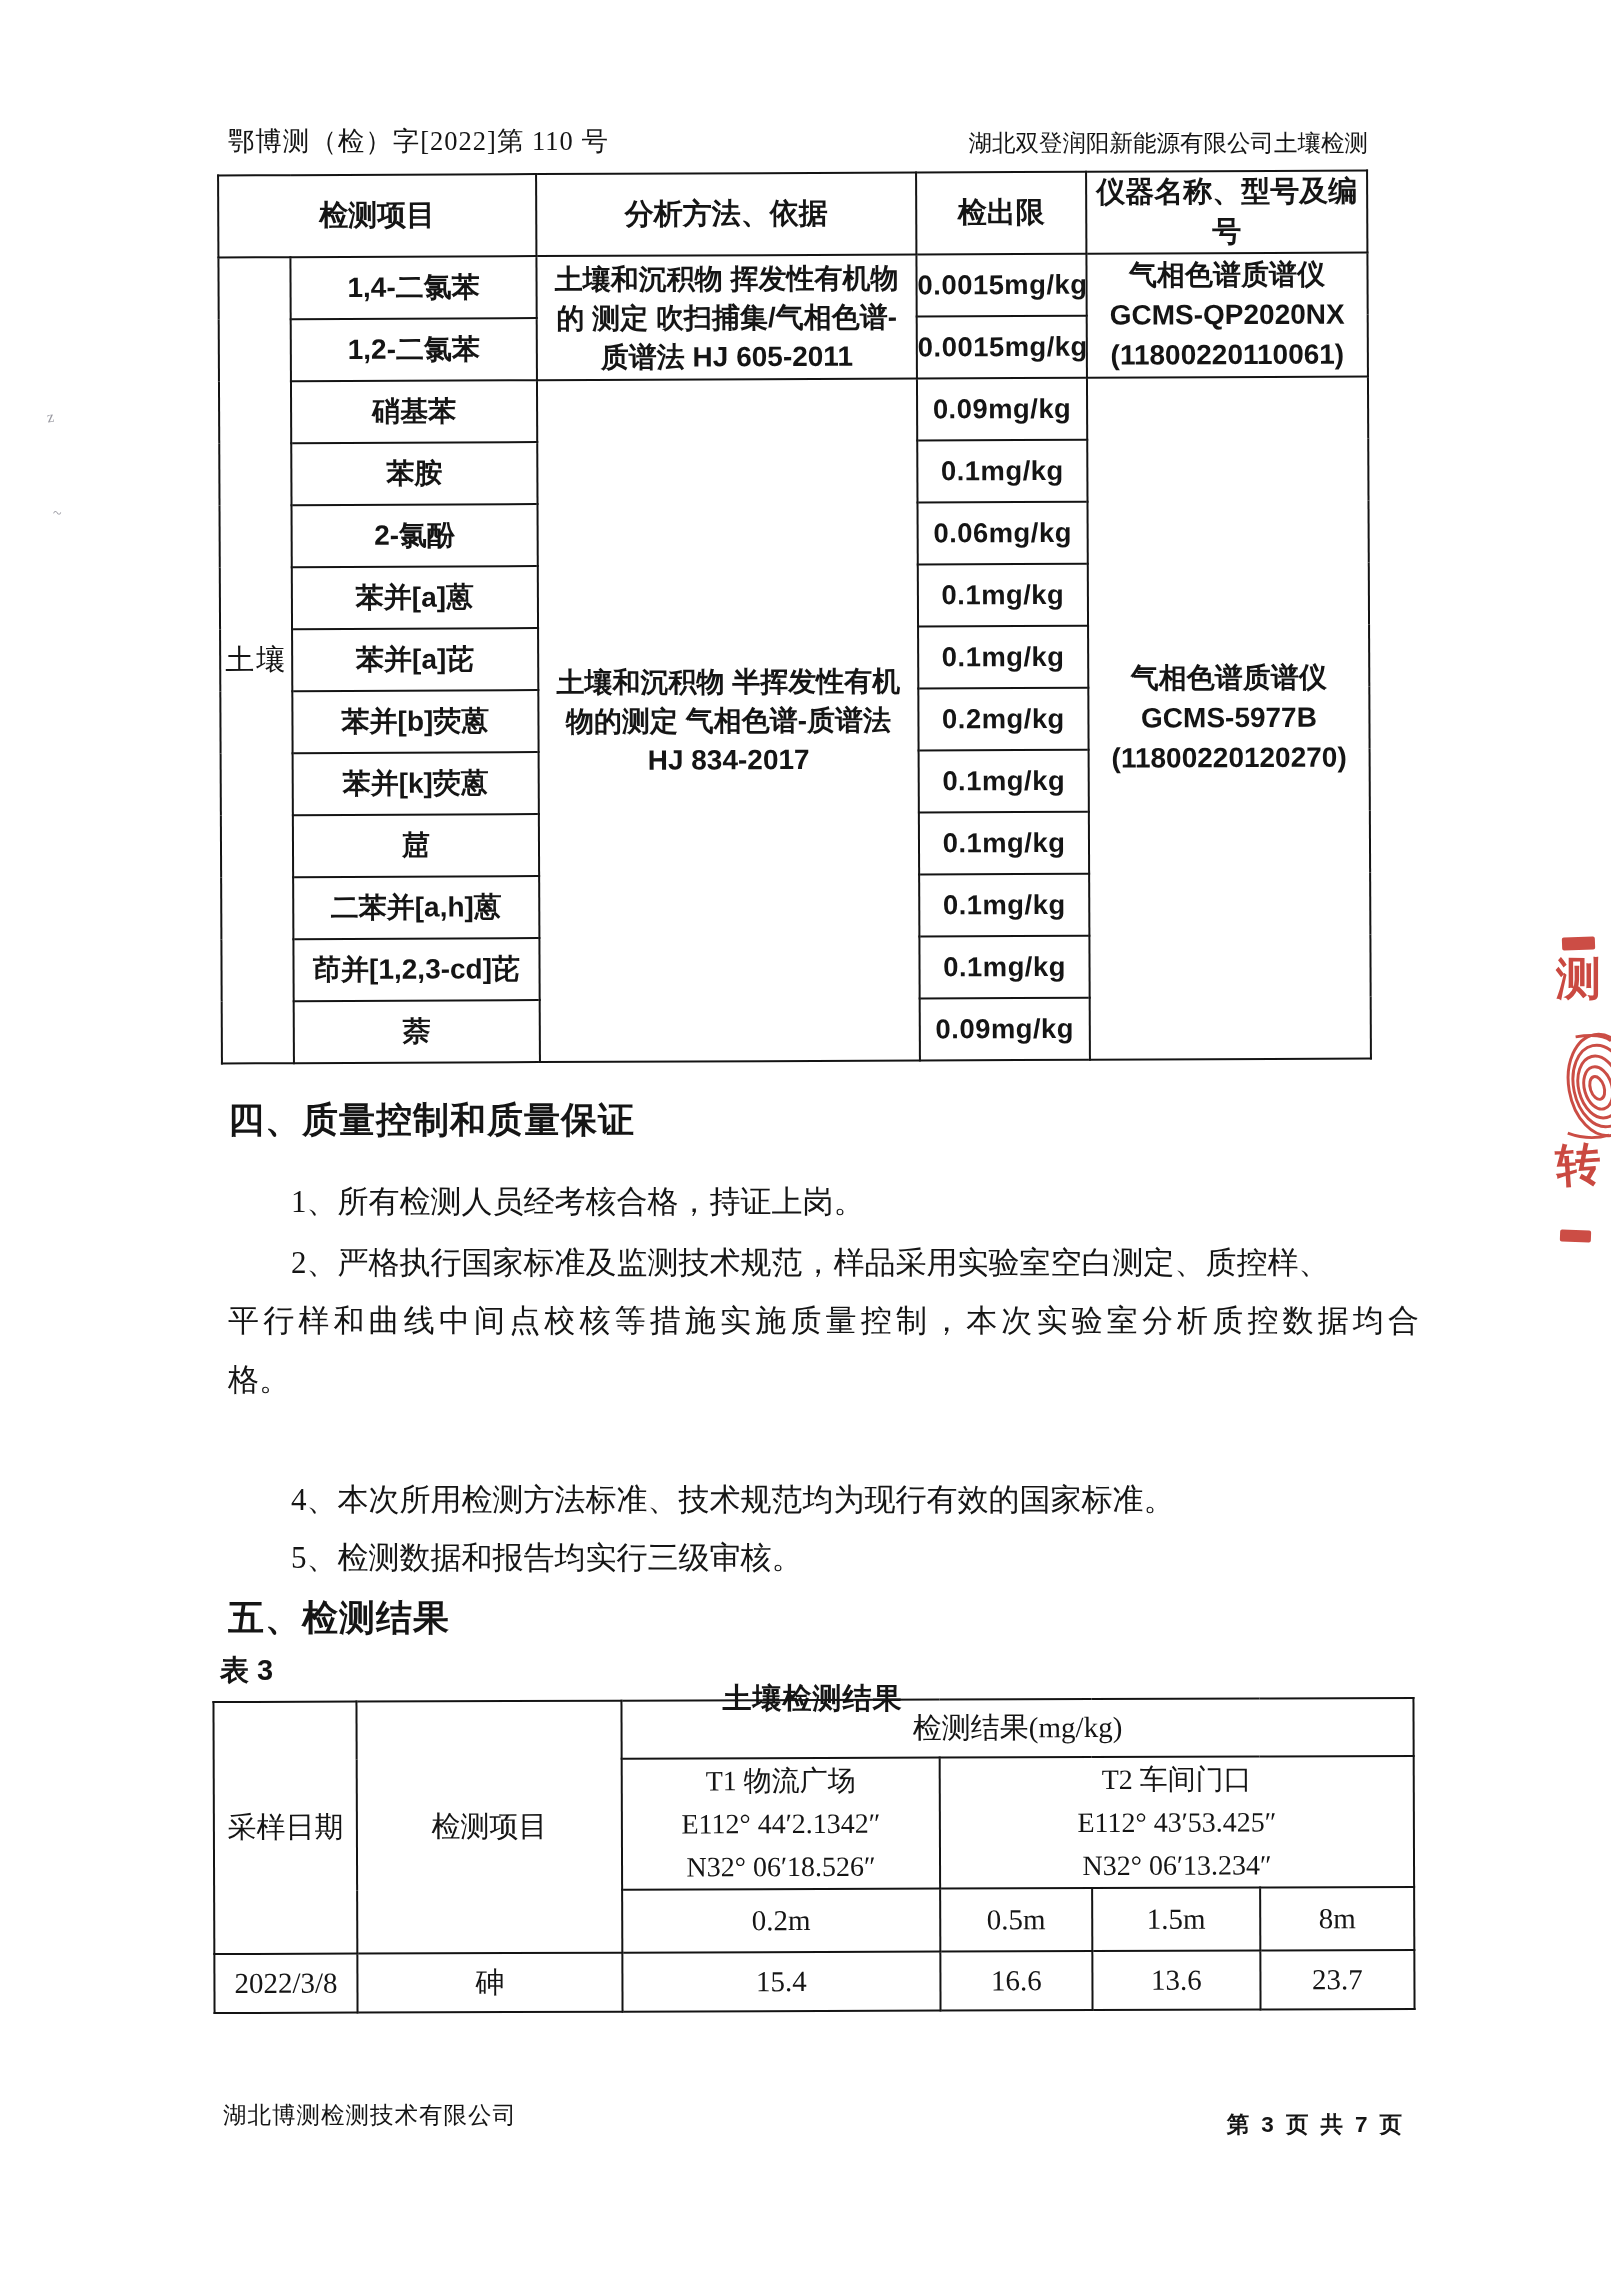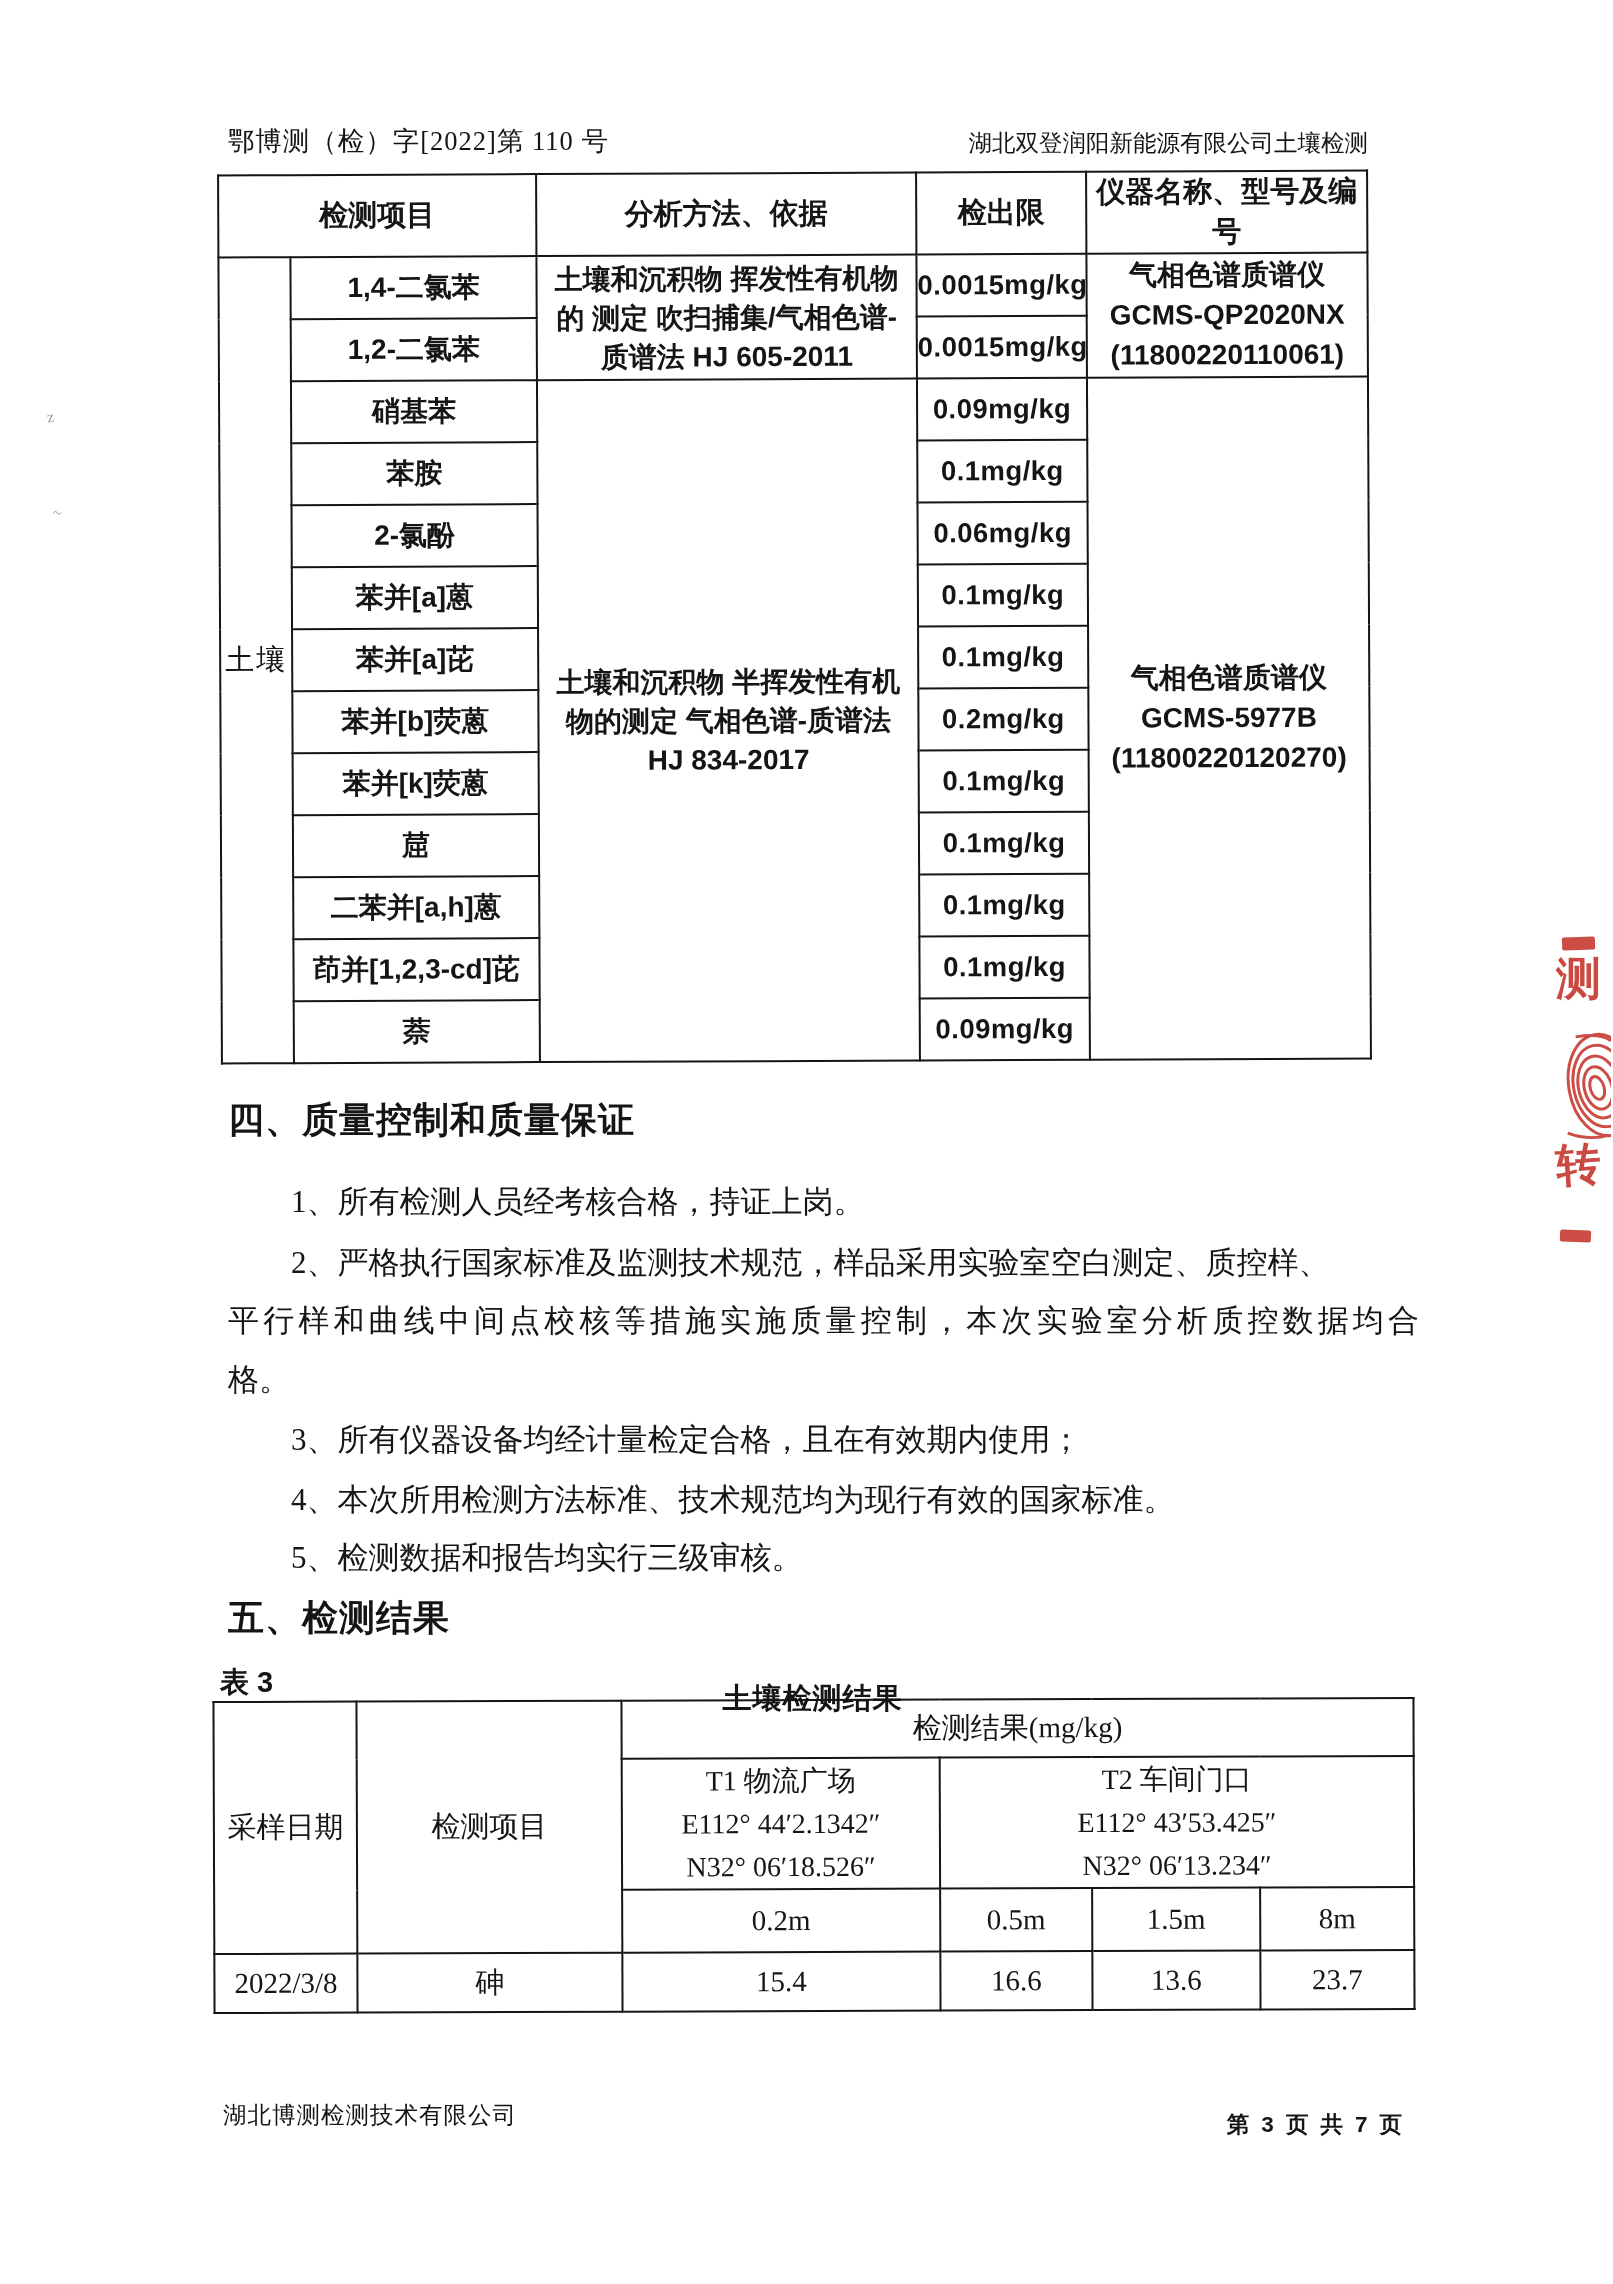--- a/index.html
+++ b/index.html
@@ -40,21 +40,21 @@
   .line { position:absolute; left:228px; width:1191px; font-size:31px; line-height:41px;margin-top:34px; }
   .indent { padding-left:63px; }
   .h4, .h5 {
     font-family:"Liberation Sans", sans-serif; font-weight:700;
     font-size:36px; line-height:47px; letter-spacing:1px;
   }
   .justify-full { text-align:justify; text-align-last:justify; }
 
   
   .t2-caption { position:absolute; left:213px; top:1651px; width:1199px; }
-  .t2-label { position:absolute; left:6.9px; top:12px; font-family:"Liberation Sans", sans-serif; font-weight:700; font-size:29px; }
+  .t2-label { position:absolute; left:6.9px; top:0; font-family:"Liberation Sans", sans-serif; font-weight:700; font-size:29px; }
   .t2-title { text-align:center; font-family:"Liberation Sans", sans-serif; font-weight:700; font-size:29px; letter-spacing:1px;margin-top:28px; }
 
   .t2 {
     position:absolute; left:213px; top:1699px; width:1199px;
     border:2.9px solid #0e0e0e; font-size:29px;
     transform:rotate(-0.2deg);
   }
   .t2 td.site { line-height:43px; font-size:28px; }
   .t2 td.site span { display:block; }
 
@@ -184,21 +184,20 @@
       <td class="limit">0.09mg/kg</td>
     </tr>
   </tbody>
     </table>
 
   <div class="line h4" style="top:1062px">四、质量控制和质量保证</div>
   <div class="line indent" style="top:1147px">1、所有检测人员经考核合格，持证上岗。</div>
   <div class="line indent" style="top:1208px">2、严格执行国家标准及监测技术规范，样品采用实验室空白测定、质控样、</div>
   <div class="line justify-full" style="top:1266px">平行样和曲线中间点校核等措施实施质量控制，本次实验室分析质控数据均合</div>
   <div class="line" style="top:1325px">格。</div>
-  <div class="line indent" style="top:1385px">3、所有仪器设备均经计量检定合格，且在有效期内使用；</div>
   <div class="line indent" style="top:1445px">4、本次所用检测方法标准、技术规范均为现行有效的国家标准。</div>
   <div class="line indent" style="top:1503px">5、检测数据和报告均实行三级审核。</div>
 
   <div class="line h5" style="top:1560px">五、检测结果</div>
 
   <div class="t2-caption">
     <span class="t2-label">表 3</span>
     <div class="t2-title">土壤检测结果</div>
   </div>
 

